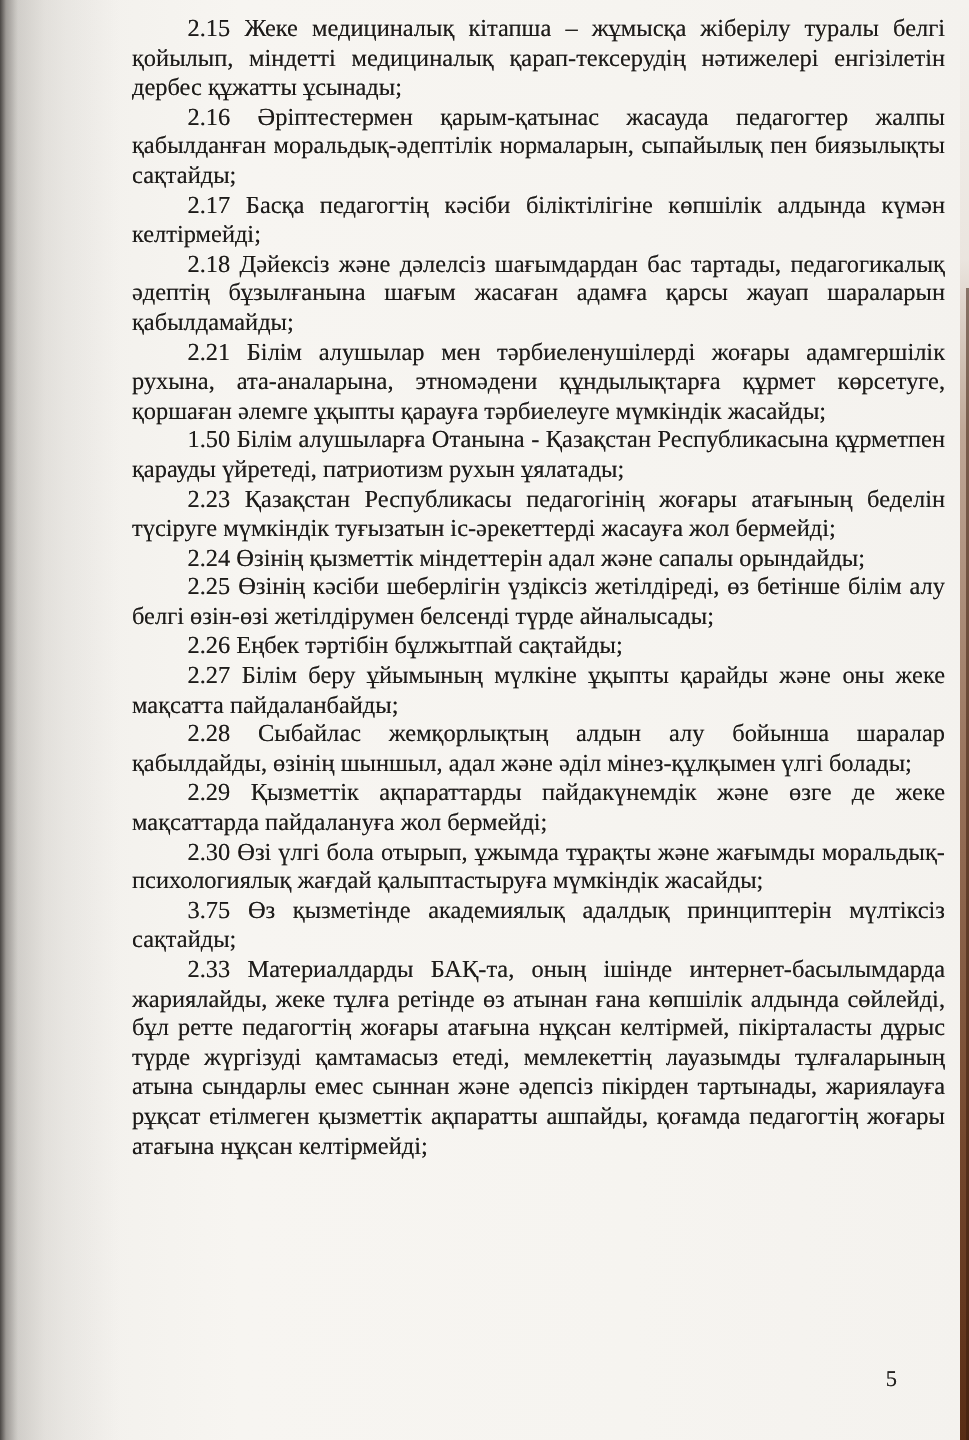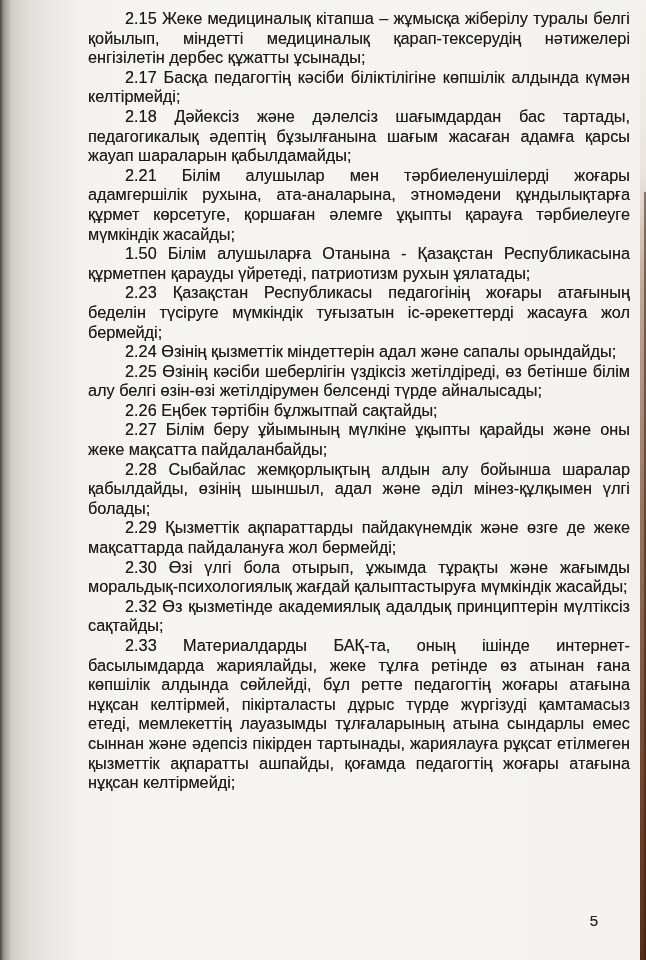--- a/index.html
+++ b/index.html
@@ -12,21 +12,21 @@
     width: 646px;
     height: 960px;
     overflow: hidden;
     background: linear-gradient(90deg,
       #dedad4 0px,
       #eceae5 10px,
       #f2f0ec 45px,
       #f7f5f1 160px,
       #f6f4f0 420px,
       #f4f2ee 646px);
-    font-family: Liberation Sans, sans-serif;
+    font-family: Liberation Serif, serif;
   }
   
   .left-edge-shadow {
     position: absolute;
     left: 0; top: 0; bottom: 0;
     width: 80px;
     pointer-events: none;
     background: linear-gradient(90deg,
       rgba(42, 39, 37, 0.82) 0px,
       rgba(70, 66, 63, 0.45) 4px,
@@ -83,20 +83,21 @@
 <body>
 
 <div class="page">
   <div class="left-edge-shadow"></div>
   <div class="right-edge-line"></div>
 
   <div class="text-block">
 
       <p class="para"><span class="pnum">2.15</span> <span>Жеке медициналық кітапша – жұмысқа жіберілу туралы белгі қойылып, міндетті медициналық қарап-тексерудің нәтижелері енгізілетін дербес құжатты ұсынады;</span></p>
 
+      <p class="para"><span class="pnum">2.16</span> <span>Әріптестермен қарым-қатынас жасауда педагогтер жалпы қабылданған моральдық-әдептілік нормаларын, сыпайылық пен биязылықты сақтайды;</span></p>
 
       <p class="para"><span class="pnum">2.17</span> <span>Басқа педагогтің кәсіби біліктілігіне көпшілік алдында күмән келтірмейді;</span></p>
 
       <p class="para"><span class="pnum">2.18</span> <span>Дәйексіз және дәлелсіз шағымдардан бас тартады, педагогикалық әдептің бұзылғанына шағым жасаған адамға қарсы жауап шараларын қабылдамайды;</span></p>
 
 
 
       <p class="para"><span class="pnum">2.21</span> <span>Білім алушылар мен тәрбиеленушілерді жоғары адамгершілік рухына, ата-аналарына, этномәдени құндылықтарға құрмет көрсетуге, қоршаған әлемге ұқыпты қарауға тәрбиелеуге мүмкіндік жасайды;</span></p>
 
       <p class="para"><span class="pnum">1.50</span> <span>Білім алушыларға Отанына - Қазақстан Республикасына құрметпен қарауды үйретеді, патриотизм рухын ұялатады;</span></p>
@@ -111,19 +112,19 @@
 
       <p class="para"><span class="pnum">2.27</span> <span>Білім беру ұйымының мүлкіне ұқыпты қарайды және оны жеке мақсатта пайдаланбайды;</span></p>
 
       <p class="para"><span class="pnum">2.28</span> <span>Сыбайлас жемқорлықтың алдын алу бойынша шаралар қабылдайды, өзінің шыншыл, адал және әділ мінез-құлқымен үлгі болады;</span></p>
 
       <p class="para"><span class="pnum">2.29</span> <span>Қызметтік ақпараттарды пайдакүнемдік және өзге де жеке мақсаттарда пайдалануға жол бермейді;</span></p>
 
       <p class="para"><span class="pnum">2.30</span> <span>Өзі үлгі бола отырып, ұжымда тұрақты және жағымды моральдық-психологиялық жағдай қалыптастыруға мүмкіндік жасайды;</span></p>
 
 
-      <p class="para"><span class="pnum">2.32</span> <span>Өз қызметінде академиялық адалдық принциптерін мүлтіксіз сақтайды;</span></p>
+      <p class="para"><span class="pnum">3.75</span> <span>Өз қызметінде академиялық адалдық принциптерін мүлтіксіз сақтайды;</span></p>
 
       <p class="para"><span class="pnum">2.33</span> <span>Материалдарды БАҚ-та, оның ішінде интернет-басылымдарда жариялайды, жеке тұлға ретінде өз атынан ғана көпшілік алдында сөйлейді, бұл ретте педагогтің жоғары атағына нұқсан келтірмей, пікірталасты дұрыс түрде жүргізуді қамтамасыз етеді, мемлекеттің лауазымды тұлғаларының атына сындарлы емес сыннан және әдепсіз пікірден тартынады, жариялауға рұқсат етілмеген қызметтік ақпаратты ашпайды, қоғамда педагогтің жоғары атағына нұқсан келтірмейді;</span></p>
     </div>
 
   <div class="page-number">5</div>
 </div>
 
 </body></html>

